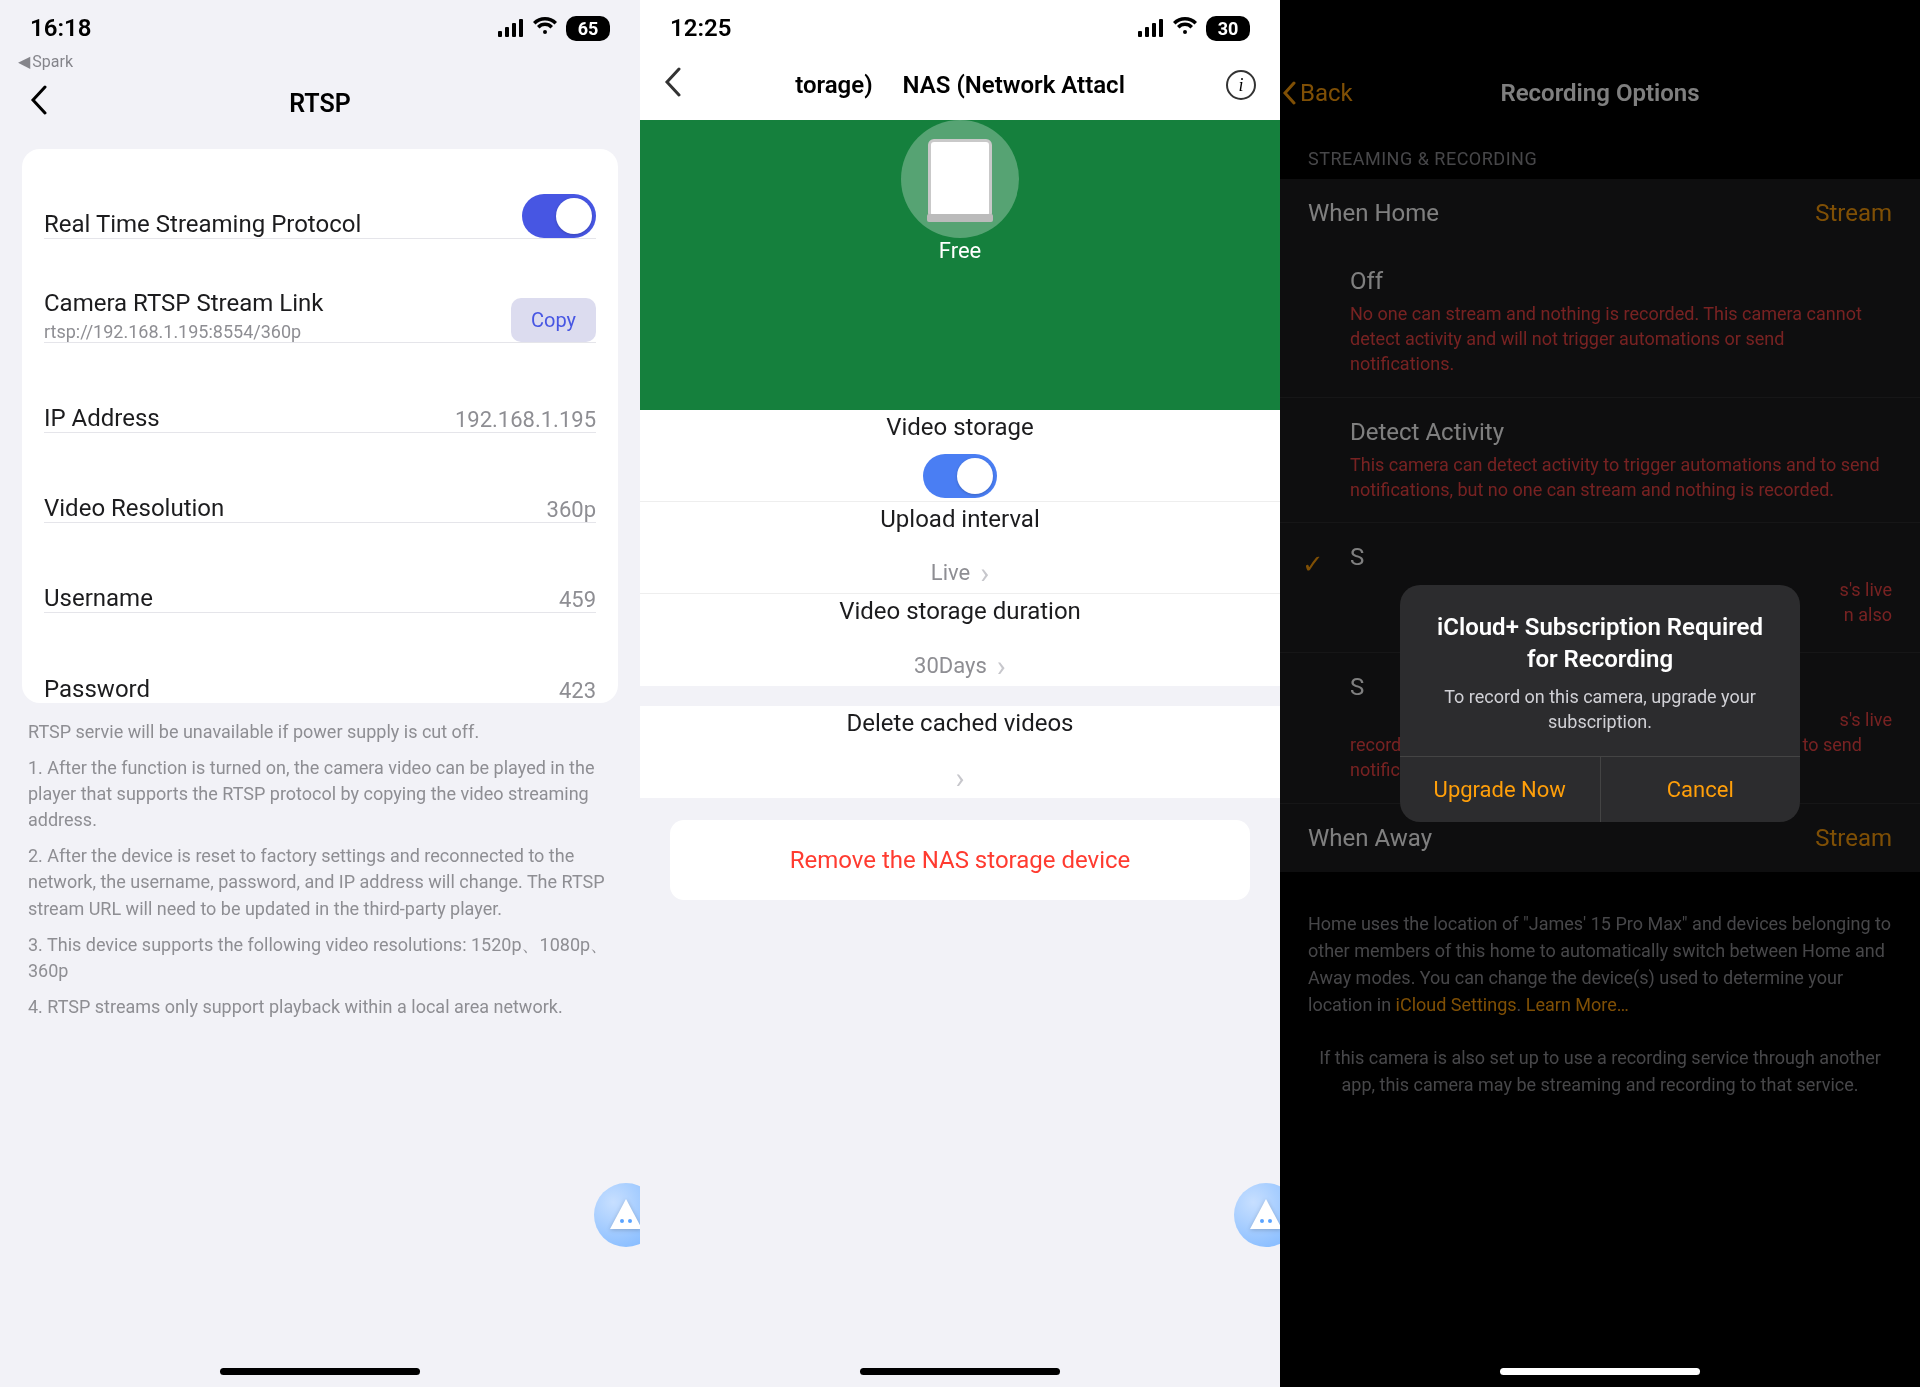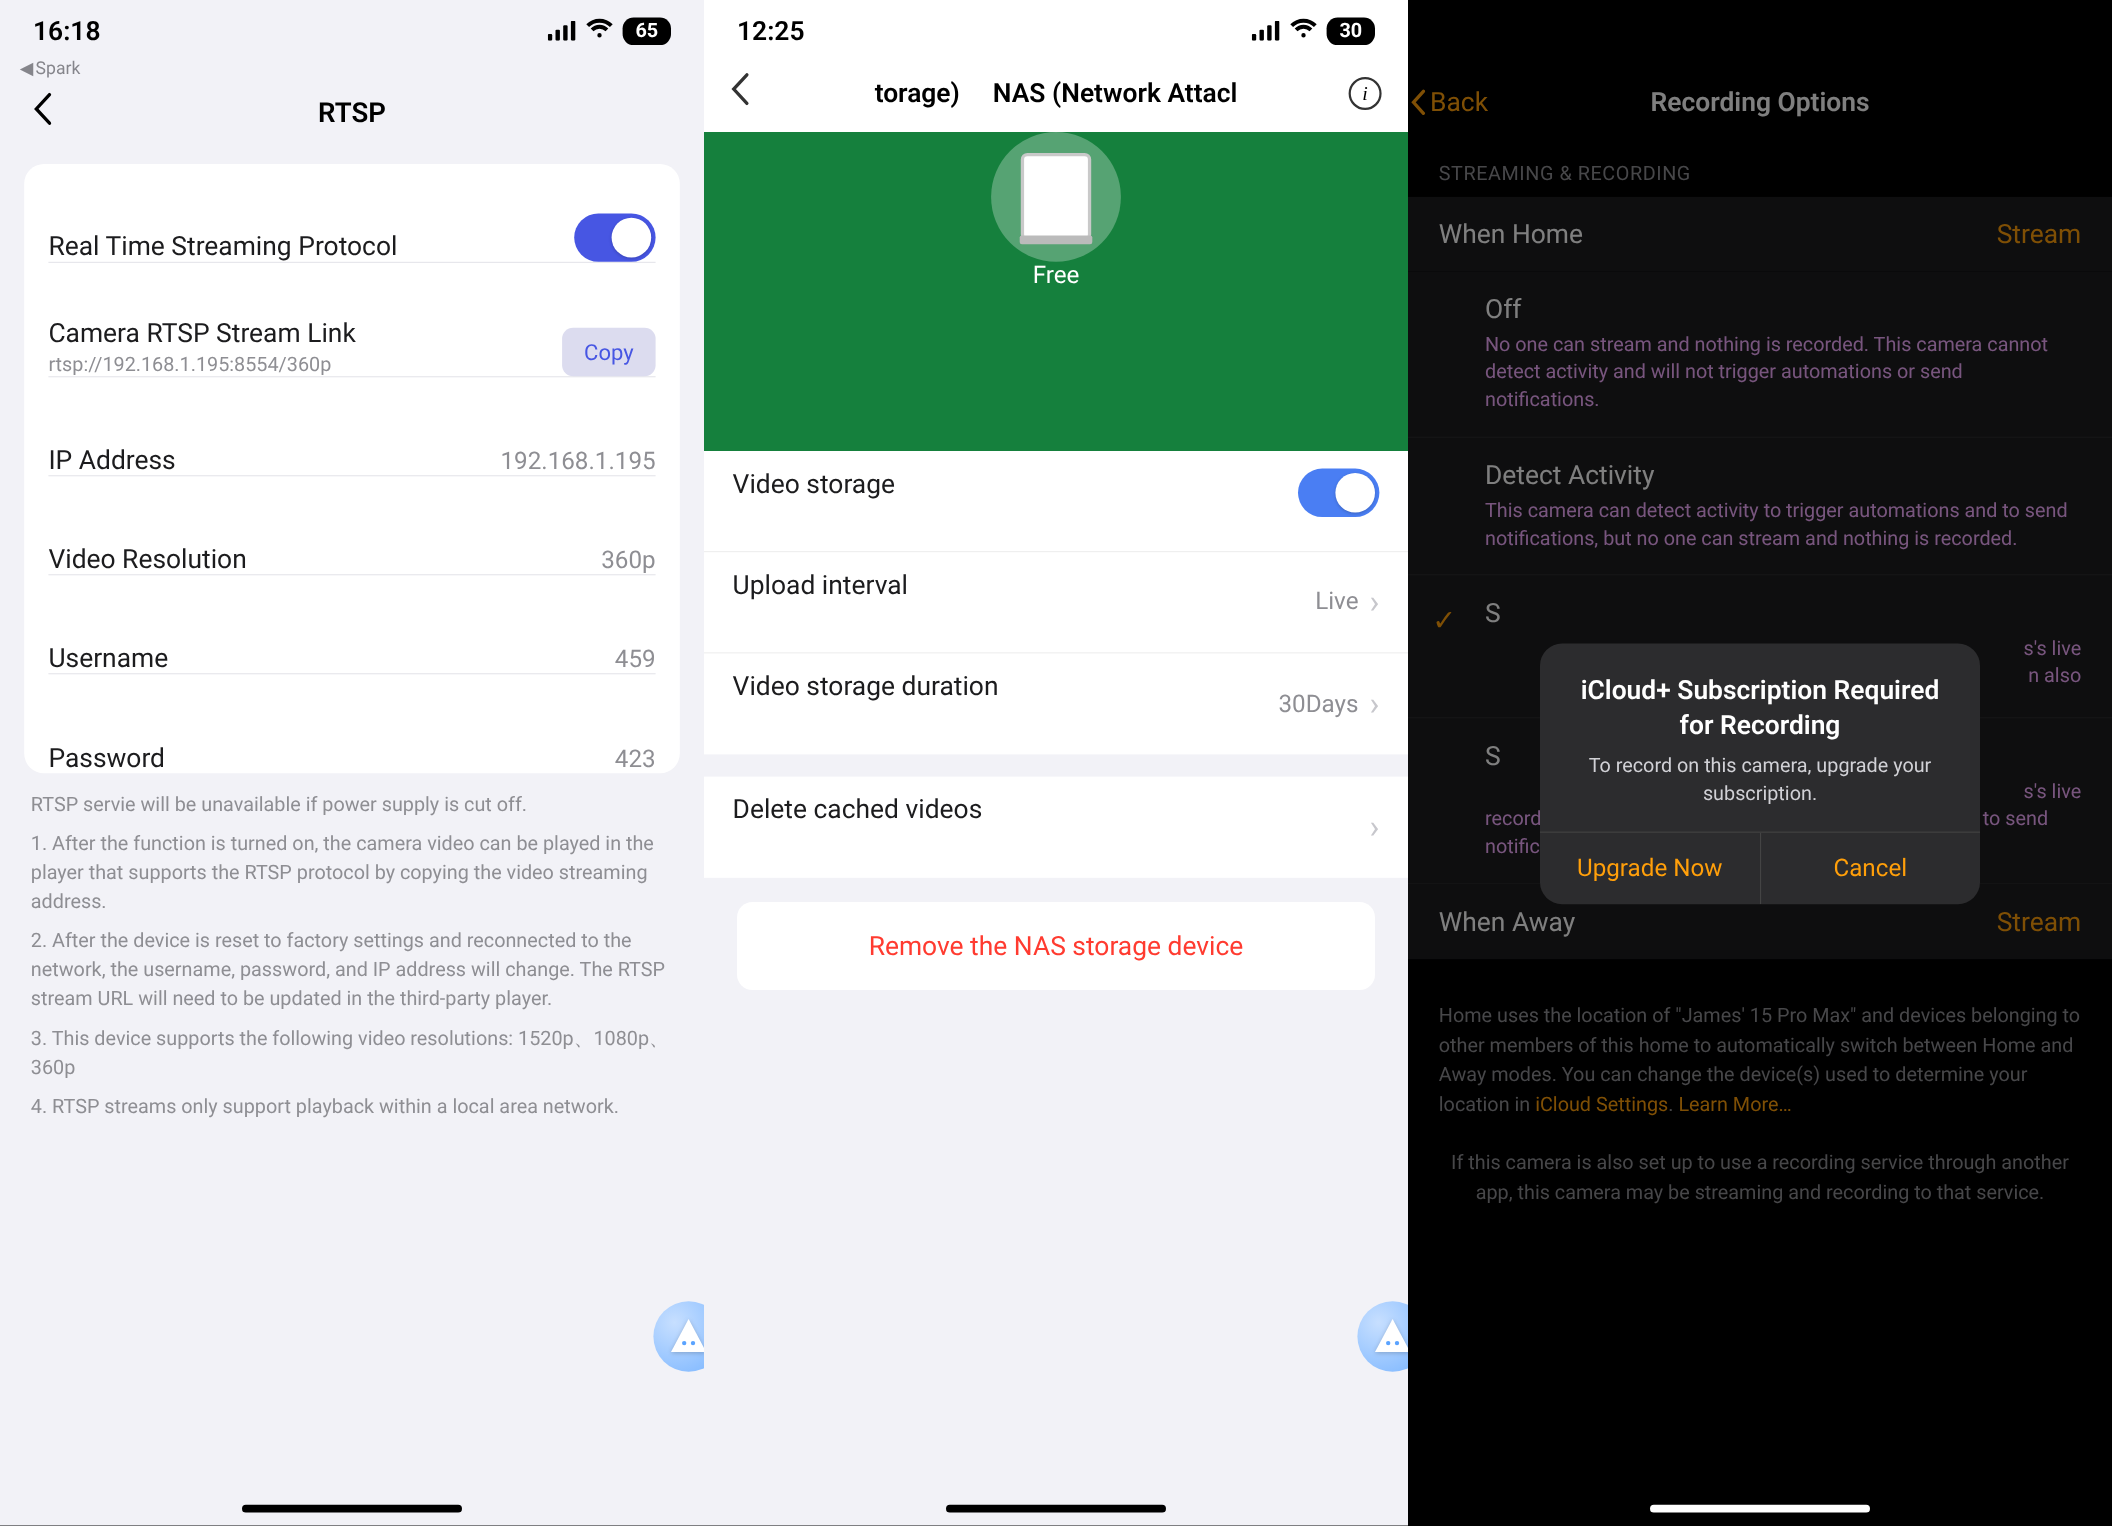--- a/index.html
+++ b/index.html
@@ -38,41 +38,41 @@
   .nav2 { display:flex; align-items:center; justify-content:center; position:relative; height:70px; background:#fff; }
   .nav2 .back { position:absolute; left:24px; font-size:30px; color:#333; }
   .nav2 .info { position:absolute; right:24px; width:30px; height:30px; border:2px solid #333; border-radius:50%; display:flex; align-items:center; justify-content:center; font-size:18px; font-style:italic; font-family:serif; }
   .nav2 .titles { display:flex; gap:30px; font-size:24px; font-weight:600; }
   .hero { background:#15803d; height:290px; display:flex; flex-direction:column; align-items:center; justify-content:flex-start; }
   .device-circle { width:118px; height:118px; border-radius:50%; background:rgba(255,255,255,.28); display:flex; align-items:center; justify-content:center; }
   .device-box { width:64px; height:80px; background:#fff; border:3px solid #c9c9c9; border-radius:6px; position:relative; }
   .device-box::after { content:""; position:absolute; bottom:-6px; left:-4px; right:-4px; height:8px; background:#bbb; border-radius:2px; }
   .hero .plan { color:#fff; font-size:22px; }
   .group2 { background:#fff; margin-top:0; }
-  .row2 { display:flex; justify-content:space-between; padding:16px 26px; min-height:92px; border-bottom:1px solid #eee; }
+  .row2 { display:flex; justify-content:space-between; align-items:center; padding:3px 26px; min-height:92px; border-bottom:1px solid #eee;flex-direction:column; }
   .row2 .label { font-size:24px; color:#1c1c1e; }
   .row2 .value { font-size:22px; color:#8e8e93; display:flex; align-items:center; gap:10px;}
   .chev::after { content:"›"; color:#c7c7cc; font-size:30px; }
   .spacer2 { height:20px; background:#f2f2f7; }
   .remove-btn { margin:22px 30px; background:#fff; border-radius:14px; text-align:center; padding:26px; font-size:24px; color:#ff3b30; }
 
   
   .s3 { background:#000; color:#fff; position:relative; }
   .nav3 { display:flex; align-items:center; justify-content:center; position:relative; height:66px; margin-top:60px; }
   .nav3 .back { position:absolute; left:2px; color:#ff9f0a; font-size:24px; display:flex; align-items:center; gap:4px; }
   .nav3 h1 { font-size:24px; font-weight:600; }
   .dim-overlay { position:absolute; inset:0; background:rgba(0,0,0,.5); z-index:1; pointer-events:none; }
   .section-header { color:#8e8e93; font-size:18px; padding:22px 28px 10px; letter-spacing:.5px; }
   .row3 { display:flex; justify-content:space-between; align-items:center; padding:20px 28px; background:#1c1c1e; font-size:24px; }
   .row3 .value { color:#ff9f0a; }
   .options-box { background:#1c1c1e; margin:0; }
   .option { padding:20px 28px 20px 70px; border-bottom:1px solid #2c2c2e; position:relative; }
   .option .check { position:absolute; left:22px; top:26px; color:#ff9f0a; font-size:26px; }
   .option .title { font-size:24px; margin-bottom:6px; }
-  .option .desc { font-size:18px; color:#f0abfc; line-height:1.4; }
+  .option .desc { font-size:18px; color:#ef4444; line-height:1.4; }
   .footer-txt { padding:38px 28px; font-size:18px; color:#8e8e93; line-height:1.5; }
   .footer-txt .link { color:#ff9f0a; }
   .alert { position:absolute; top:585px; left:50%; transform:translateX(-50%); width:400px; background:#2c2c2e; border-radius:20px; z-index:5; overflow:hidden; }
   .alert-body { padding:26px 24px 22px; text-align:center; }
   .alert-title { font-size:24px; font-weight:600; line-height:1.35; margin-bottom:8px; }
   .alert-msg { font-size:18px; color:#d1d1d6; line-height:1.4; }
   .alert-buttons { display:flex; border-top:1px solid #444; }
   .alert-buttons div { flex:1; text-align:center; padding:20px; font-size:22px; color:#ff9f0a; }
   .alert-buttons div:first-child { border-right:1px solid #444; }
   .home-indicator.white { background:#fff; }

